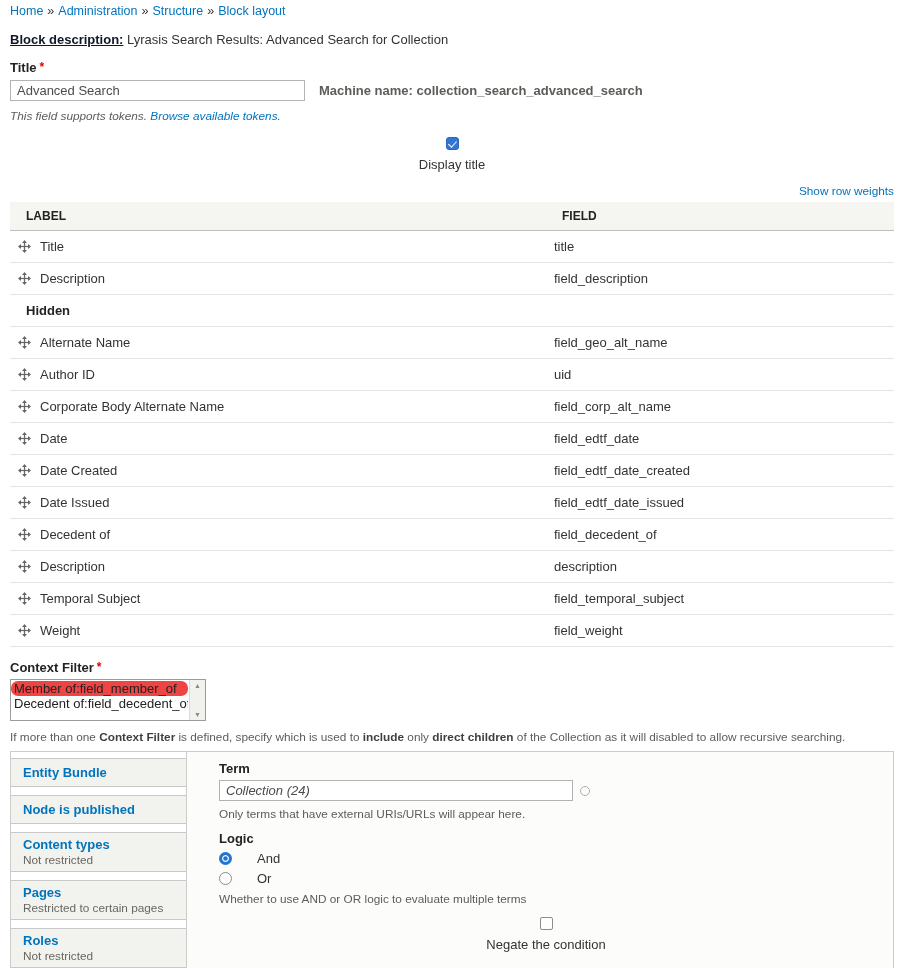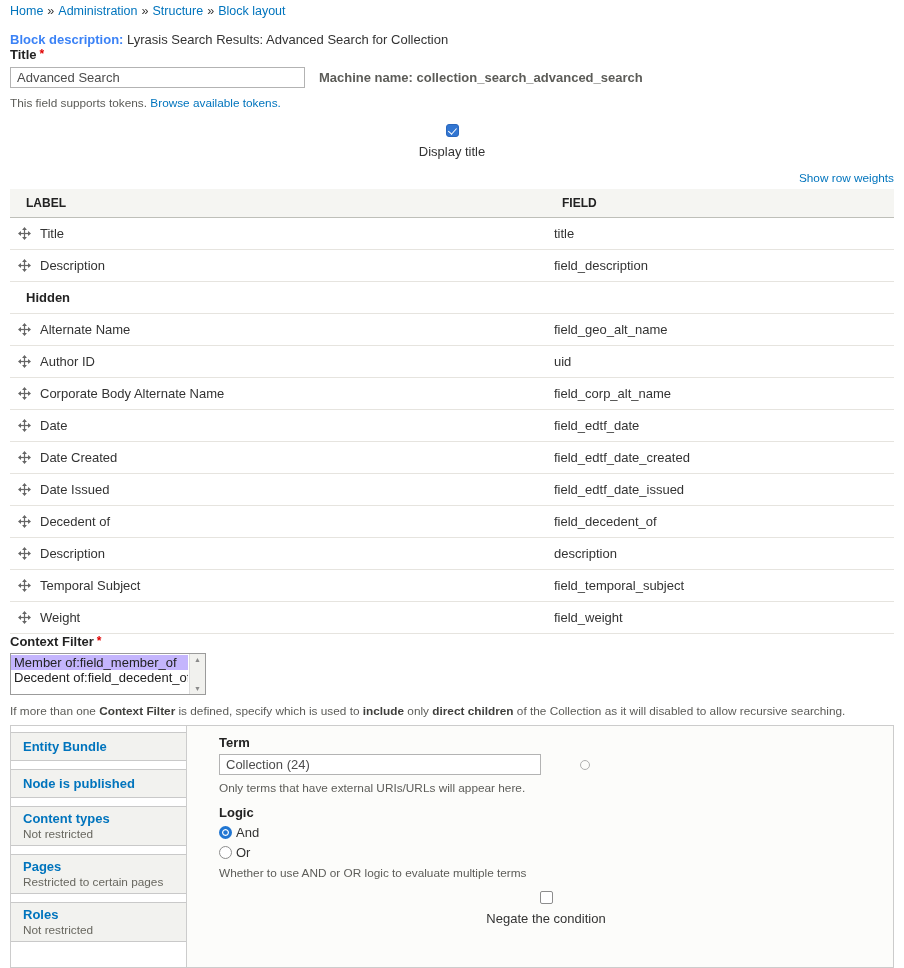--- a/index.html
+++ b/index.html
@@ -11,36 +11,36 @@
   }
   .page { padding: 0 10px; }
   a { color: #0074bd; text-decoration: none; cursor: pointer; }
 
   
   .breadcrumb { padding-top: 4px; font-size: 12.5px; }
   .crumb-sep { margin: 0 4px; color: #333; }
 
   
   .block-desc { margin-top: 14px; }
-  .block-desc b { color: #3b82f6; }
-
-  
-  .field-label { font-weight: bold; color: #232323; }
+  .block-desc b { color: #0f172a; text-decoration: underline; }
+
+  
+  .field-label { margin-top: 13px; font-weight: bold; color: #232323; }
   .req { color: #e00000; font-weight: bold; margin-left: 3px; font-size: 12px; vertical-align: top; }
 
   
   .title-row { margin-top: 5px; display: flex; align-items: center; }
   input.text {
     height: 21px; border: 1px solid #b3b3b3; padding: 1px 6px;
     font-family: "Liberation Sans", sans-serif; font-size: 13px; color: #4c4c4c; background: #fff;
   }
   .title-input { width: 295px; }
   .machine-name { margin-left: 14px; color: #5c5c58; font-size: 13px; font-weight: bold; }
 
-  .tokens-help { margin-top: 8px; font-size: 11.8px; color: #5c5c58; }
+  .tokens-help { margin-top: 8px; font-size: 11.8px; color: #5c5c58; font-style: italic; }
   .tokens-help a { font-size: 11.8px; }
 
   
   .check-row { margin-top: 14px; display: flex; align-items: center; gap: 7px; flex-direction: column; }
   .cb { width: 13px; height: 13px; display: inline-block; flex: 0 0 auto; }
   .cb.checked { background: #3276d2; border: 1px solid #2a67bd; border-radius: 3px; position: relative; }
   .cb.checked::after {
     content: ""; position: absolute; left: 3.5px; top: 0.5px; width: 3.5px; height: 7px;
     border: solid #fff; border-width: 0 1.8px 1.8px 0; transform: rotate(42deg);
   }
@@ -63,21 +63,21 @@
   .drag-handle { display: inline-block; width: 13px; height: 13px; margin: 0 9px 0 3px; vertical-align: -2px; cursor: move; }
   tr.section-row td { font-weight: bold; padding-left: 16px; color: #232323; }
 
   
   .listbox {
     margin-top: 4px; width: 196px; height: 42px; border: 1px solid #9b9b9b;
     background: #fff; position: relative; overflow: hidden;
   }
   .listbox .opts { margin-right: 17px; padding-top: 1px; }
   .opt { font-size: 13px; line-height: 15px; padding: 0 3px; white-space: nowrap; color: #222; overflow: hidden; }
-  .opt.selected { background: #c4b5fd; }
+  .opt.selected { background: #ef4444; border-radius: 7px; }
   .lb-scroll {
     position: absolute; top: 0; right: 0; width: 16px; height: 100%;
     background: #f1f1ee; border-left: 1px solid #dcdcdc;
     display: flex; flex-direction: column; justify-content: space-between; align-items: center;
     padding: 2px 0; font-size: 7px; color: #8a8a8a;
   }
   .cf-help { margin-top: 9px; font-size: 11.8px; color: #5c5c58; }
   .cf-help b { color: #3f3f3c; }
 
   
@@ -91,28 +91,28 @@
     padding: 6px 8px 6px 12px; cursor: pointer;
   }
   .vtab + .vtab { margin-top: 8px; }
   .vtab:first-child { margin-top: 6px; }
   .vtab .vtab-label { color: #0074bd; font-weight: bold; font-size: 13px; line-height: 15px; }
   .vtab .vtab-summary { color: #68675f; font-size: 11.8px; line-height: 13px; margin-top: 2px; }
   .vtab.two-line { padding-top: 4px; padding-bottom: 4px; }
   .pane { margin-left: 176px; padding: 9px 20px 10px 32px; }
   .pane-label { font-weight: bold; color: #232323; }
   .term-wrap { position: relative; width: 377px; margin-top: 4px; }
-  .term-input { width: 322px; }
+  .term-input { width: 354px; font-style: italic; }
   .ac-circle {
     position: absolute; right: 6px; top: 50%; transform: translateY(-50%);
     width: 10px; height: 10px; border: 1px solid #afafaf; border-radius: 50%;
   }
   .pane-help { font-size: 11.8px; color: #5c5c58; margin-top: 6px; }
   .logic-label { margin-top: 10px; }
-  .radio-row { margin-top: 5px; display: flex; align-items: center; gap: 4px; }
+  .radio-row { margin-top: 5px; display: flex; align-items: center; gap: 25px; }
   .negate-row { margin-top: 11px; }
 </style>
 </head>
 <body>
 
 <div class="page">
 
   <div class="breadcrumb">
     <a>Home</a><span class="crumb-sep">»</span><a>Administration</a><span class="crumb-sep">»</span><a>Structure</a><span class="crumb-sep">»</span><a>Block layout</a>
   </div>

